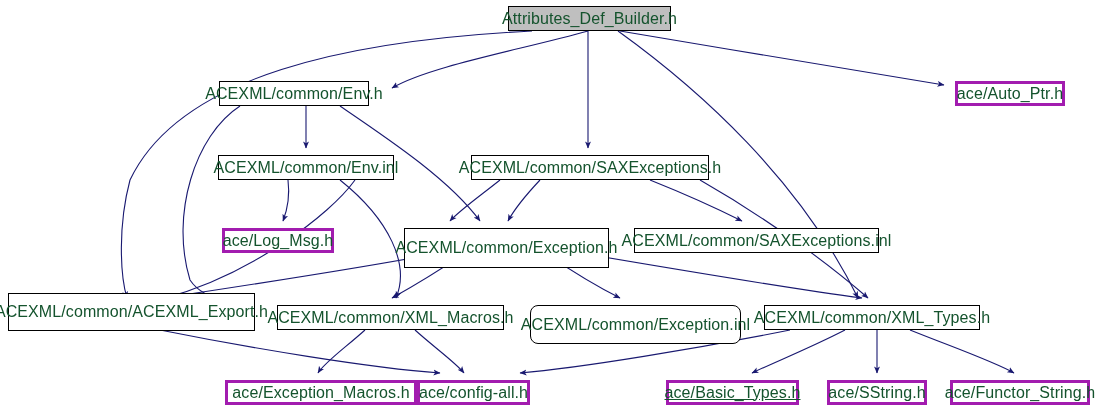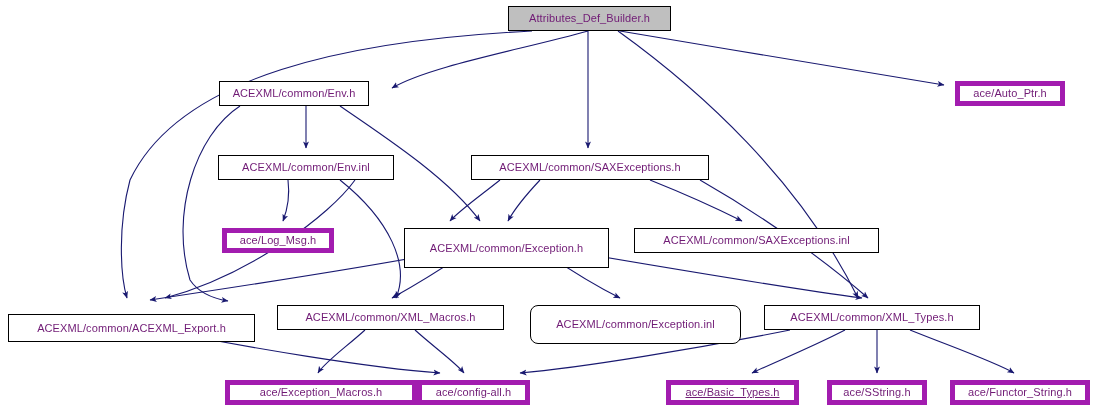--- a/index.html
+++ b/index.html
@@ -23,36 +23,36 @@
     top: 0;
     width: 1096px;
     height: 411px;
   }
   .node {
     position: absolute;
     box-sizing: border-box;
     display: flex;
     align-items: center;
     justify-content: center;
-    font-size: 11px;
+    font-size: 16px;
     line-height: 1;
-    color: #701a75;
+    color: #14532d;
     white-space: nowrap;
     letter-spacing: 0.1px;
     background: #ffffff;
     border: 1px solid #000000;
     z-index: 2;
   }
   .node.root {
     background: #bfbfbf;
     border: 1px solid #000000;
   }
   .node.external {
     background: #ffffff;
-    border: 5px solid #a21caf;
+    border: 3px solid #a21caf;
   }
   .node span {
     pointer-events: none;
   }
 </style>
 </head>
 <body>
 
 <div id="graph-canvas">
   <svg id="edge-layer" viewBox="0 0 1096 411" xmlns="http://www.w3.org/2000/svg">
@@ -108,21 +108,21 @@
       </div>
       <div class="node external" style="left: 222px; top: 228px; width: 112px; height: 25px;">
         <span>ace/Log_Msg.h</span>
       </div>
       <div class="node" style="left: 404px; top: 228px; width: 205px; height: 40px;">
         <span>ACEXML/common/Exception.h</span>
       </div>
       <div class="node" style="left: 634px; top: 228px; width: 245px; height: 25px;">
         <span>ACEXML/common/SAXExceptions.inl</span>
       </div>
-      <div class="node" style="left: 8px; top: 314px; width: 247px; height: 28px;">
+      <div class="node" style="left: 8px; top: 293px; width: 247px; height: 38px;">
         <span>ACEXML/common/ACEXML_Export.h</span>
       </div>
       <div class="node" style="left: 277px; top: 305px; width: 227px; height: 25px;">
         <span>ACEXML/common/XML_Macros.h</span>
       </div>
       <div class="node" style="left: 530px; top: 305px; width: 211px; height: 39px; border-radius: 8px;">
         <span>ACEXML/common/Exception.inl</span>
       </div>
       <div class="node" style="left: 764px; top: 305px; width: 216px; height: 25px;">
         <span>ACEXML/common/XML_Types.h</span>

